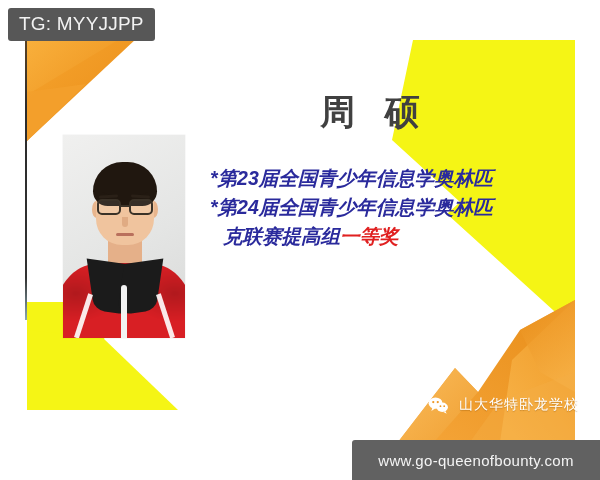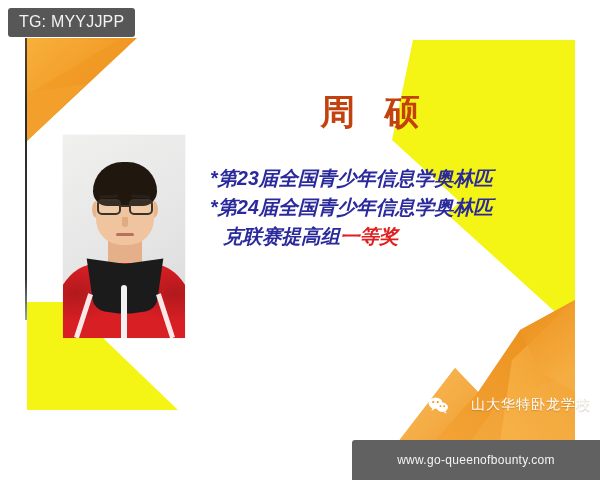--- a/index.html
+++ b/index.html
@@ -195,21 +195,21 @@
     background: #b9705c;
     border-radius: 2px;
   }
 
   
   .name-title {
     position: absolute;
     left: 205px;
     top: 93px;
     width: 340px;
-    color: #c2410c;
+    color: #404040;
     font-size: 35px;
     font-weight: bold;
     letter-spacing: 10px;
     text-align: center;
     line-height: 1.1;
     white-space: nowrap;
   }
 
   
   .body-text {
@@ -233,21 +233,21 @@
     height: 26px;
   }
 
   
   .wechat-brand {
     position: absolute;
     left: 428px;
     top: 396px;
     display: flex;
     align-items: center;
-    gap: 22px;
+    gap: 10px;
   }
   .wechat-icon {
     width: 21px; height: 18px;
     display: block;
   }
   .wechat-name {
     color: #ffffff;
     font-size: 14px;
     font-weight: normal;
     letter-spacing: 1px;
@@ -255,21 +255,21 @@
     white-space: nowrap;
   }
 
   
   .tg-tag {
     position: absolute;
     left: 8px;
     top: 8px;
     background: #575757;
     color: #f2f2f2;
-    font-size: 16px;
+    font-size: 19px;
     padding: 5px 11px 6px 11px;
     border-radius: 3px;
     letter-spacing: 0.2px;
     white-space: nowrap;
   }
 
   
   .url-bar {
     position: absolute;
     left: 352px;
@@ -277,21 +277,21 @@
     width: 248px;
     height: 40px;
     background: #616161;
     border-radius: 3px 0 0 0;
     display: flex;
     align-items: center;
     justify-content: center;
   }
   .url-text {
     color: #f4f4f4;
-    font-size: 12px;
+    font-size: 15px;
     letter-spacing: 0.3px;
     white-space: nowrap;
   }
 </style>
 </head>
 <body>
 
 <div id="stage">
 
   <div class="slide">

